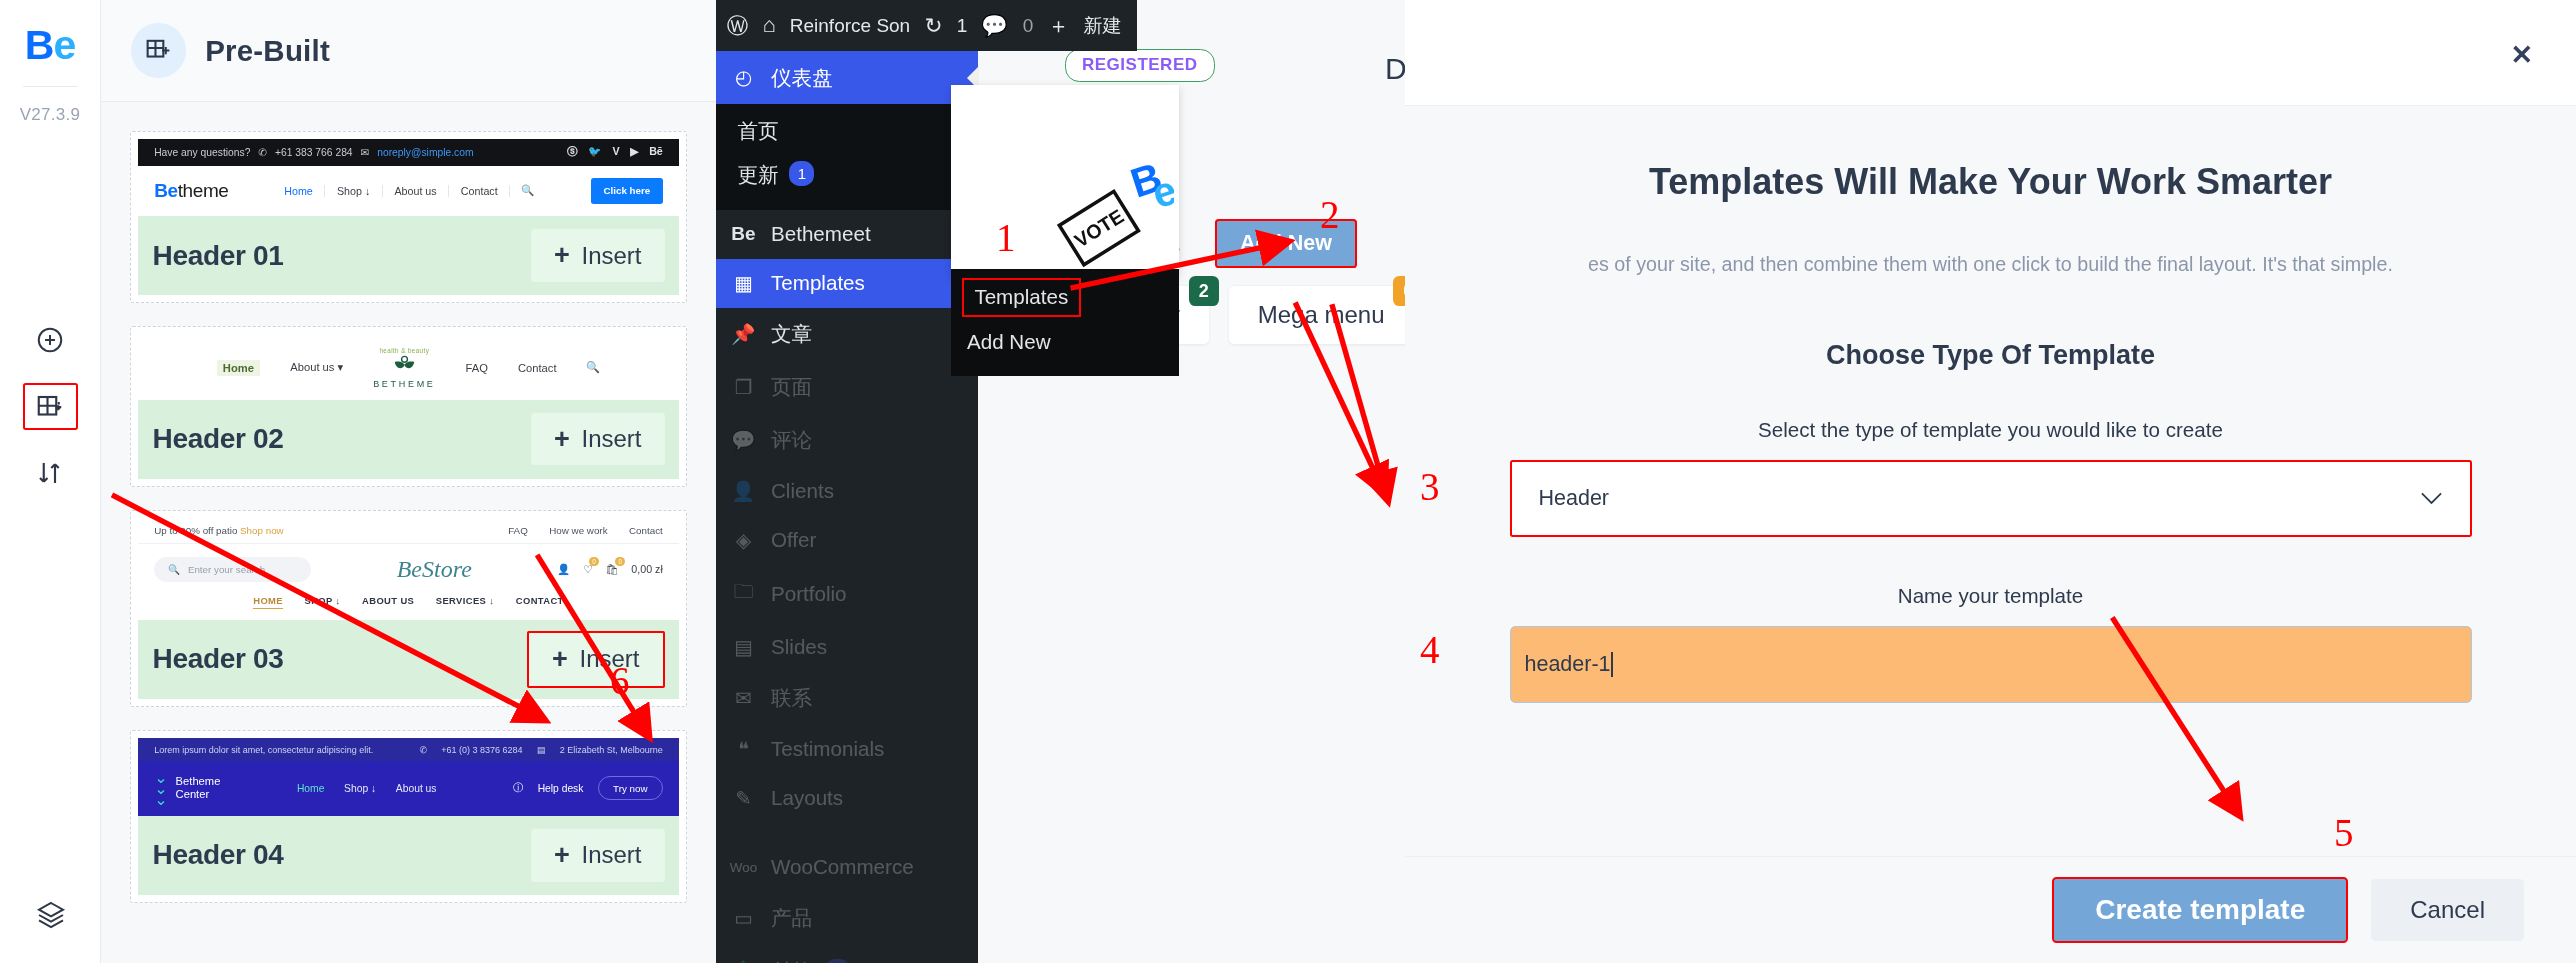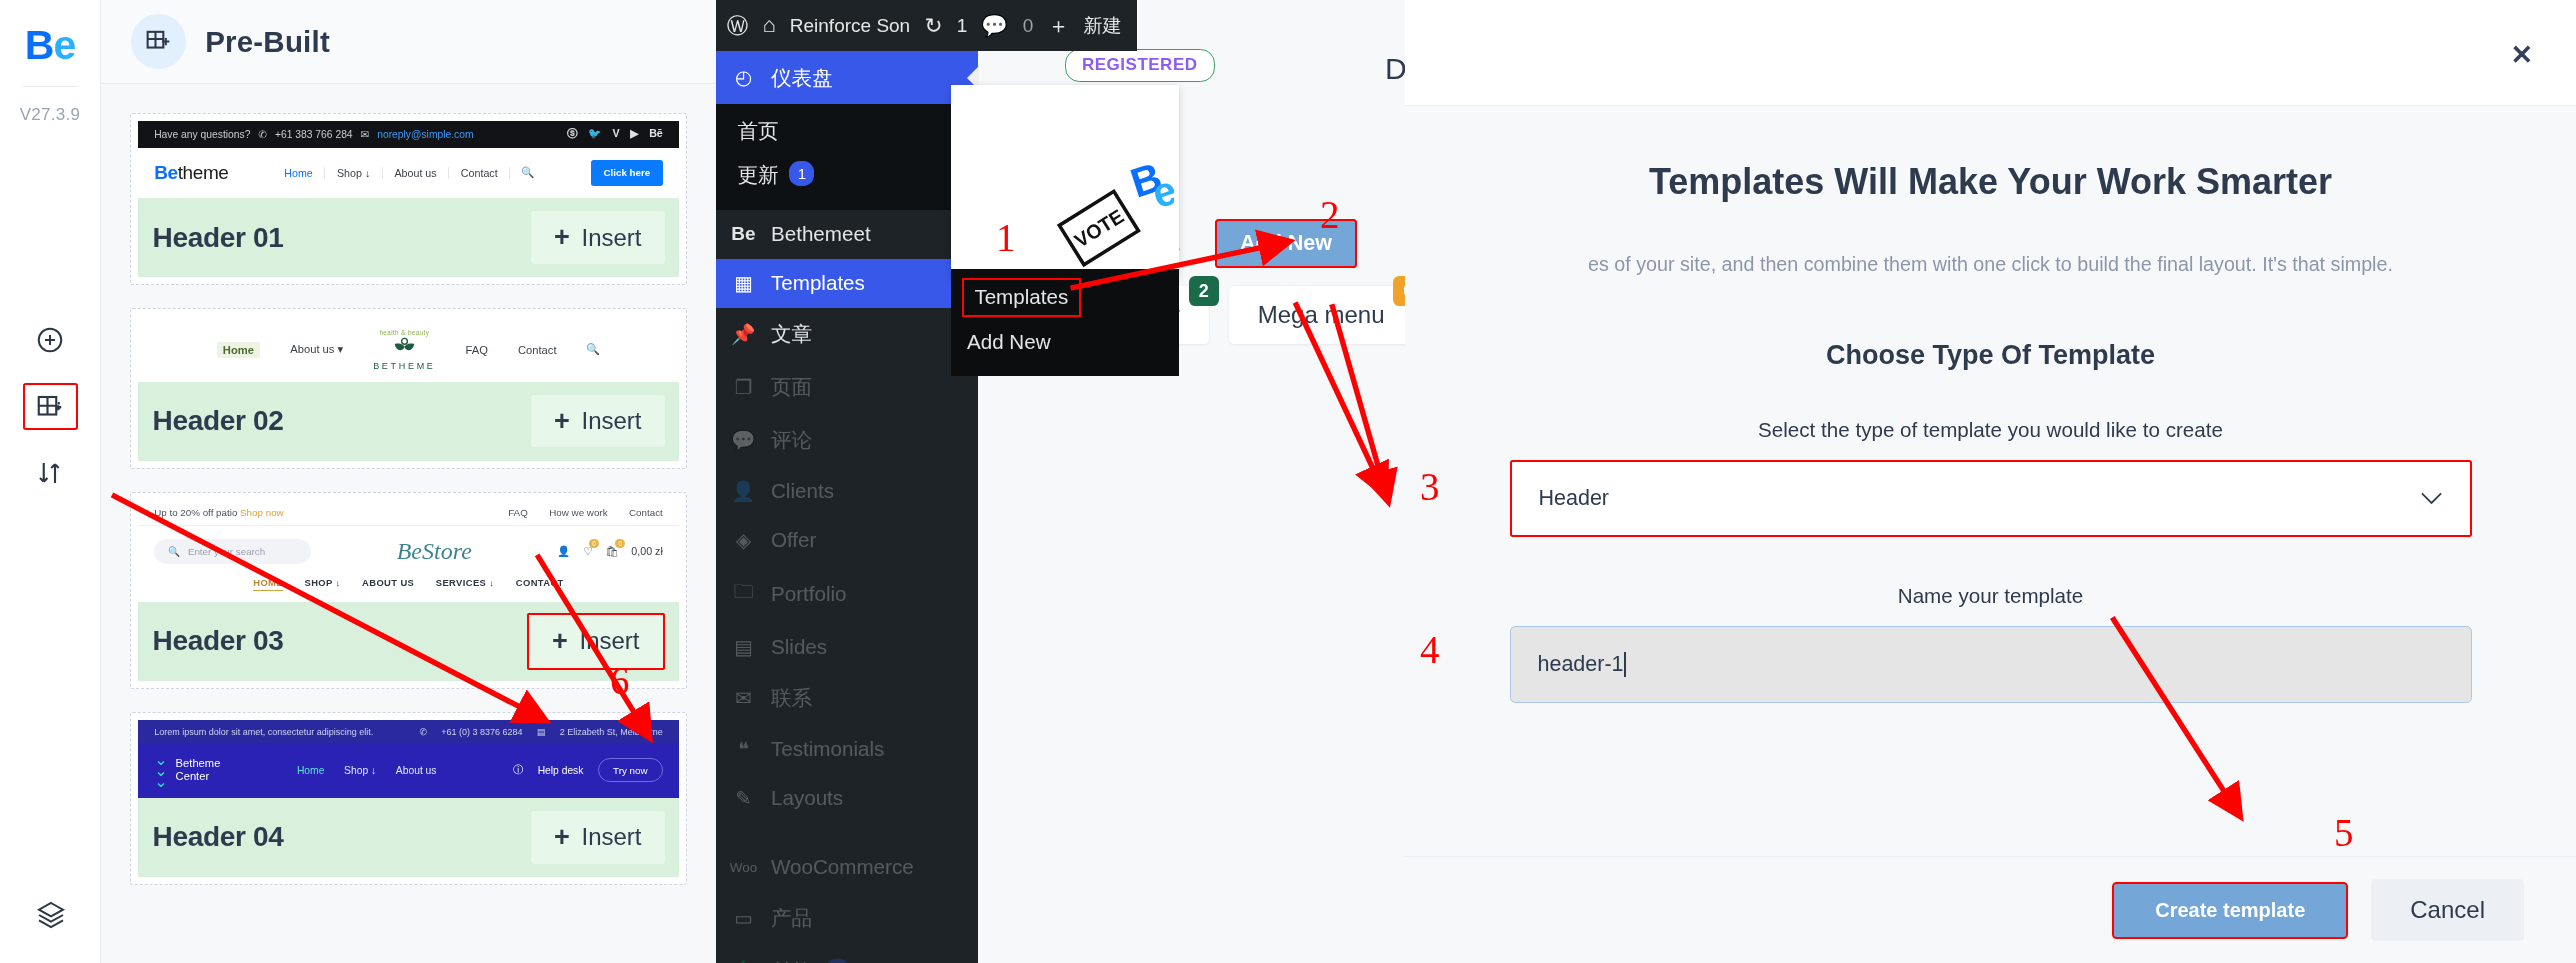--- a/index.html
+++ b/index.html
@@ -30,21 +30,21 @@
   }
   .rail-btn.sel { border: 2.7px solid #ff0000; border-radius: 2.7px; width: 55px; height: 47px; }
   .rail-bottom { position: absolute; bottom: 32px; left: 0; width: 101px; display: flex; justify-content: center; }
 
   
   .prebuilt {
     position: absolute; left: 101px; top: 0; width: 615px; height: 963px;
     background: #f7f8fa;
   }
   .pb-head {
-    height: 84px; background: #f9fafc; border-bottom: 0.9px solid #e7eaef;
+    height: 102px; background: #f9fafc; border-bottom: 0.9px solid #e7eaef;
     display: flex; align-items: center; padding-left: 29.5px; gap: 19.7px;
   }
   .pb-head-icon {
     width: 55px; height: 55px; border-radius: 50%; background: #e2effd;
     display: flex; align-items: center; justify-content: center; color: #2d3748;
   }
   .pb-title { font-size: 29.5px; color: #2e3a4d; font-weight: 600; letter-spacing: 0.2px; }
 
   .pb-list { padding: 29px 29px 0 29px; }
   .pb-card {
@@ -186,31 +186,31 @@
   .modal-h3 { font-size: 27px; font-weight: 700; color: #2e3a4d; margin-top: 64px; }
 
   .fld { width: 962px; margin-top: 47px; position: relative; }
   .fld-lab { font-size: 20.6px; color: #2e3a4d; text-align: center; margin-bottom: 18px; }
   .fld-sel {
     height: 77px; background: #fff; border: 2.7px solid #ff0000; border-radius: 2.7px;
     display: flex; align-items: center; justify-content: space-between; padding: 0 27px;
     font-size: 21.5px; color: #2e3a4d;
   }
   .fld-inp {
-    height: 77px; background: #e5e5e5; border: 1.8px solid #aac6e8; border-radius: 5.4px;
-    display: flex; align-items: center; padding: 0 27px; font-size: 21.5px; color: #2e3a4d;
+    height: 77px; background: #fdba74; border: 1.8px solid #aac6e8; border-radius: 5.4px;
+    display: flex; align-items: center; padding: 0 14px; font-size: 21.5px; color: #2e3a4d;
   }
   .caret-txt { display: inline-block; width: 1.8px; height: 25px; background: #2e3a4d; margin-left: 0.9px; vertical-align: -4.5px; }
 
   .modal-foot {
     height: 107px; background: #f7f8fa; border-top: 0.9px solid #eceef2;
     display: flex; align-items: center; justify-content: flex-end; gap: 23px; padding-right: 52px;
   }
   .btn-create {
-    background: #74a6d8; color: #fff; font-size: 20px; font-weight: 600; padding: 15px 41px;
+    background: #74a6d8; color: #fff; font-size: 28px; font-weight: 600; padding: 15px 41px;
     border-radius: 4.5px; border: 2.7px solid #ff0000;
   }
   .btn-cancel { background: #eceff3; color: #2e3a4d; font-size: 24px; padding: 17px 39px; border-radius: 4.5px; }
 
   
   .anno { position: absolute; color: #ff0000; font-family: "Liberation Serif", serif; font-size: 39px; z-index: 90; }
   .ov { position: absolute; left: 0; top: 0; width: 2576px; height: 963px; pointer-events: none; z-index: 80; }
 </style>
 </head>
 <body>

